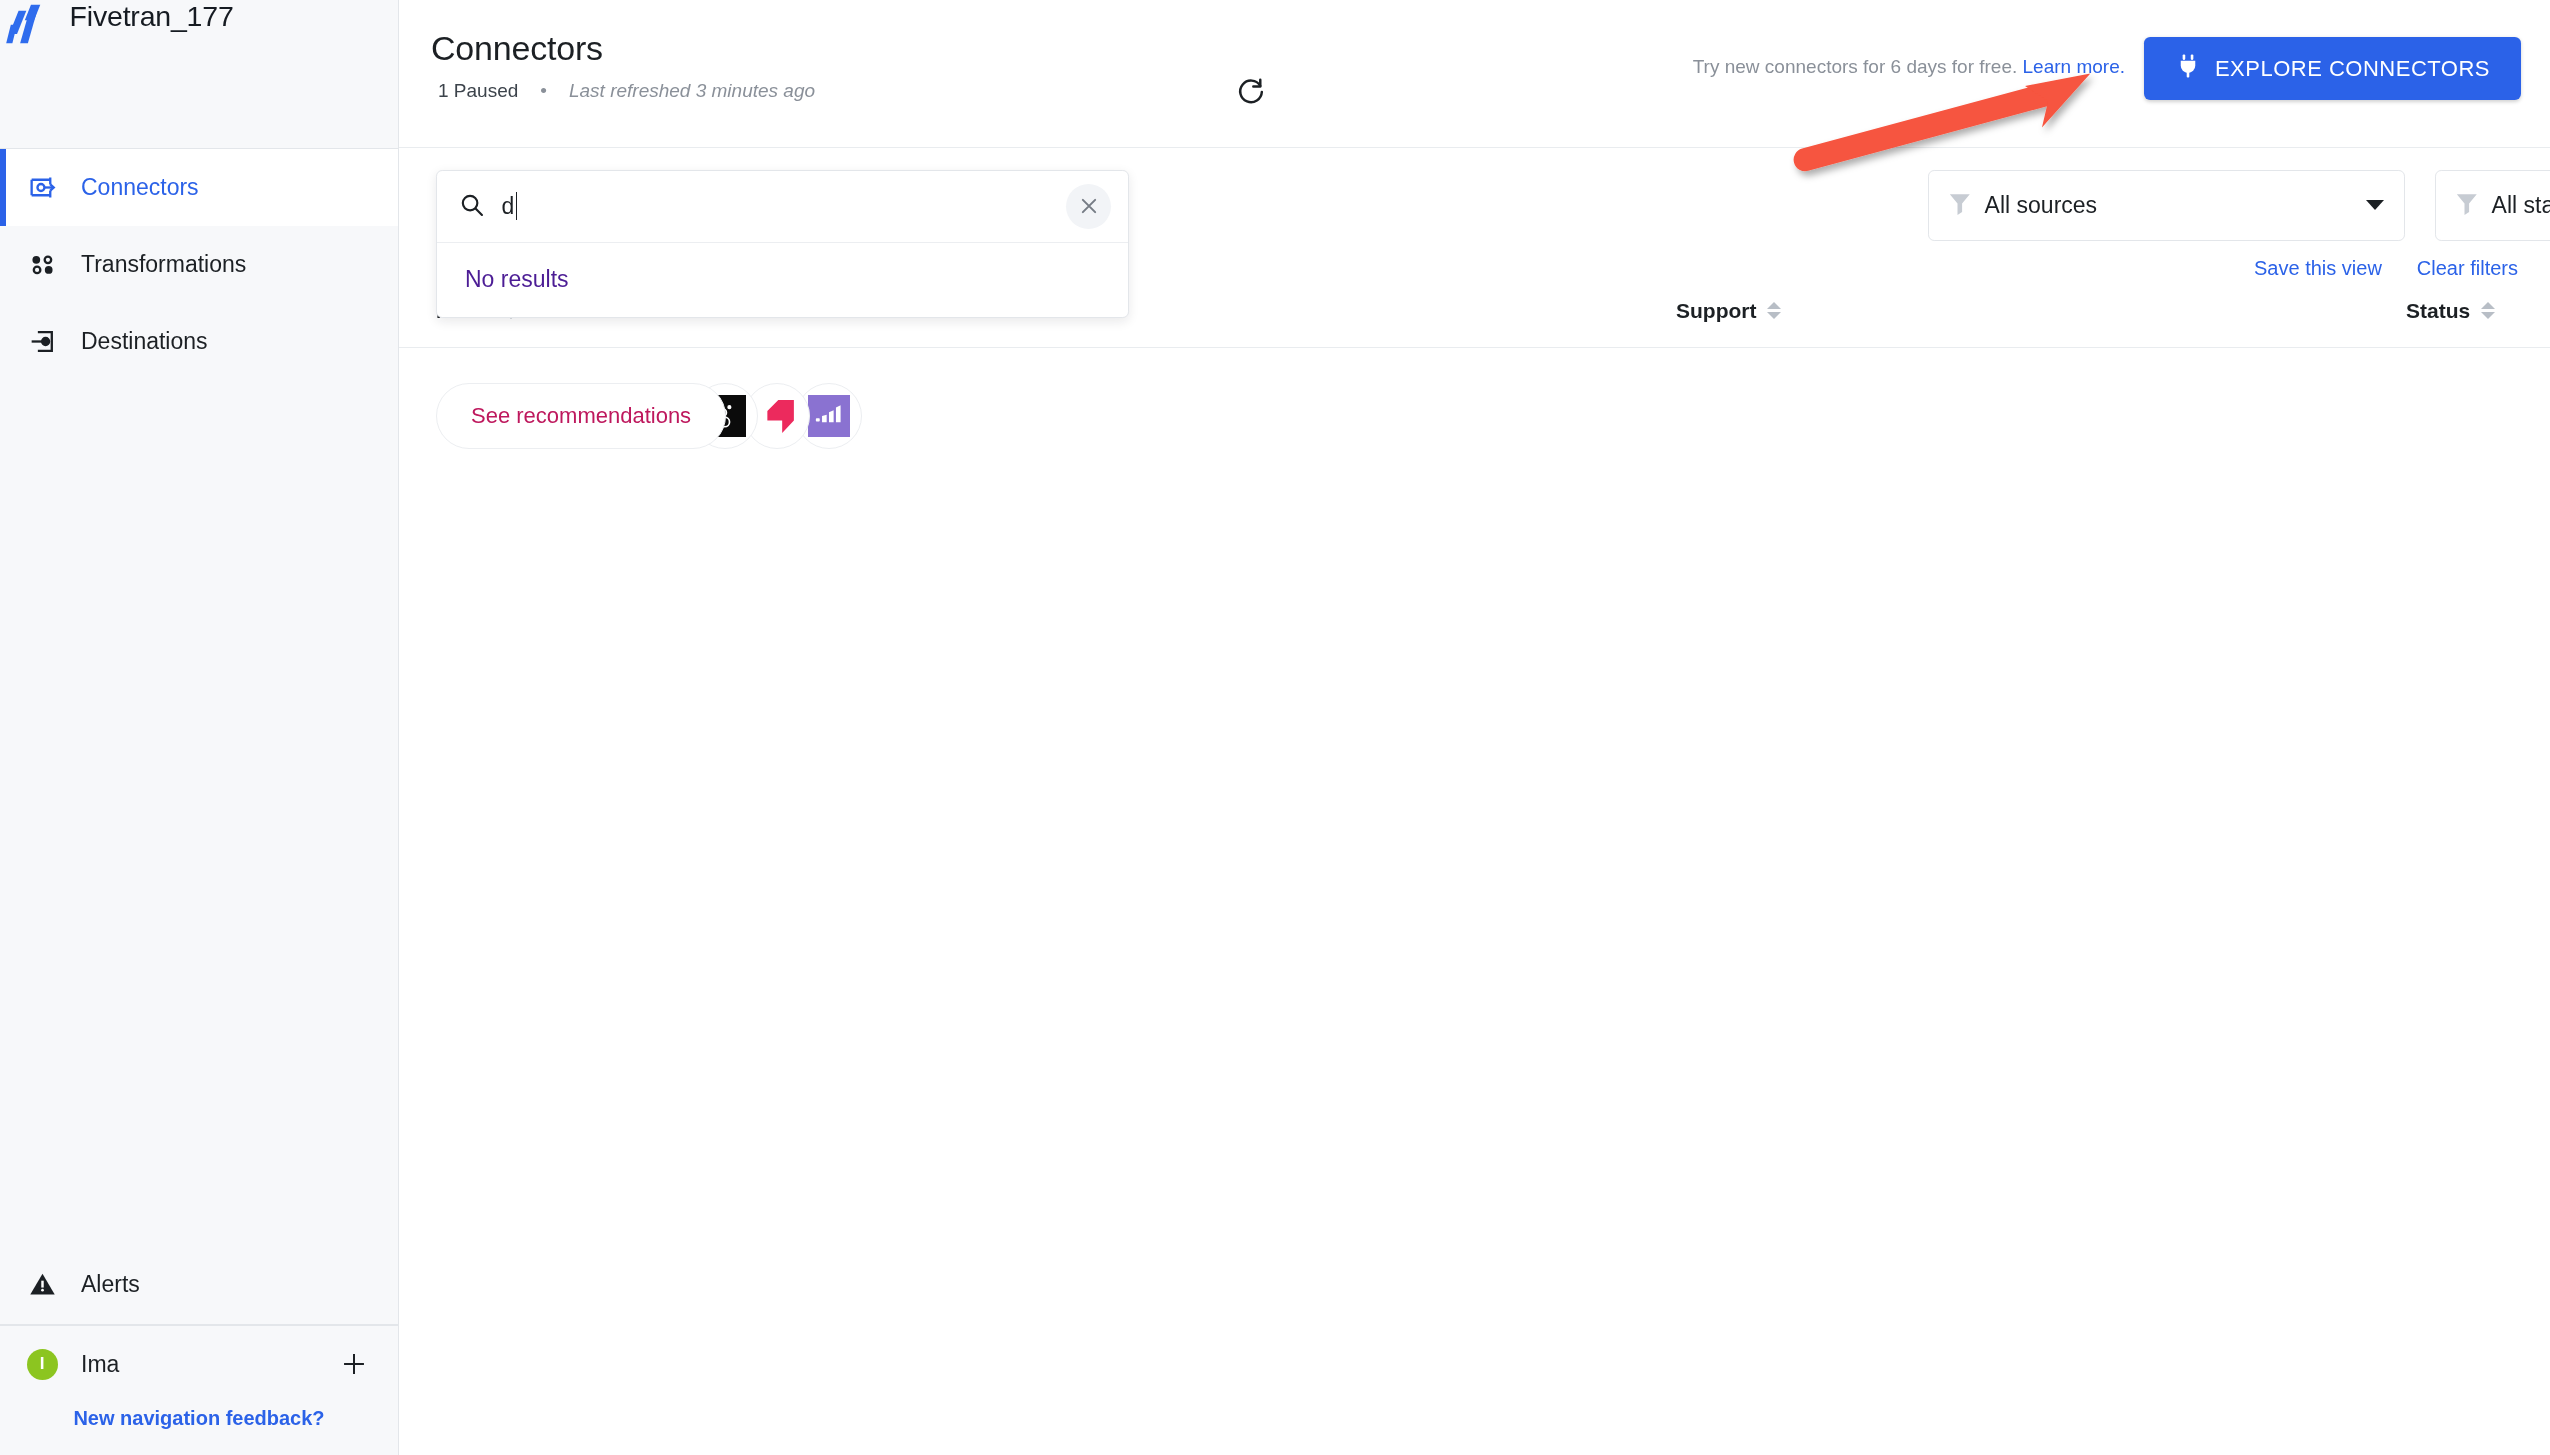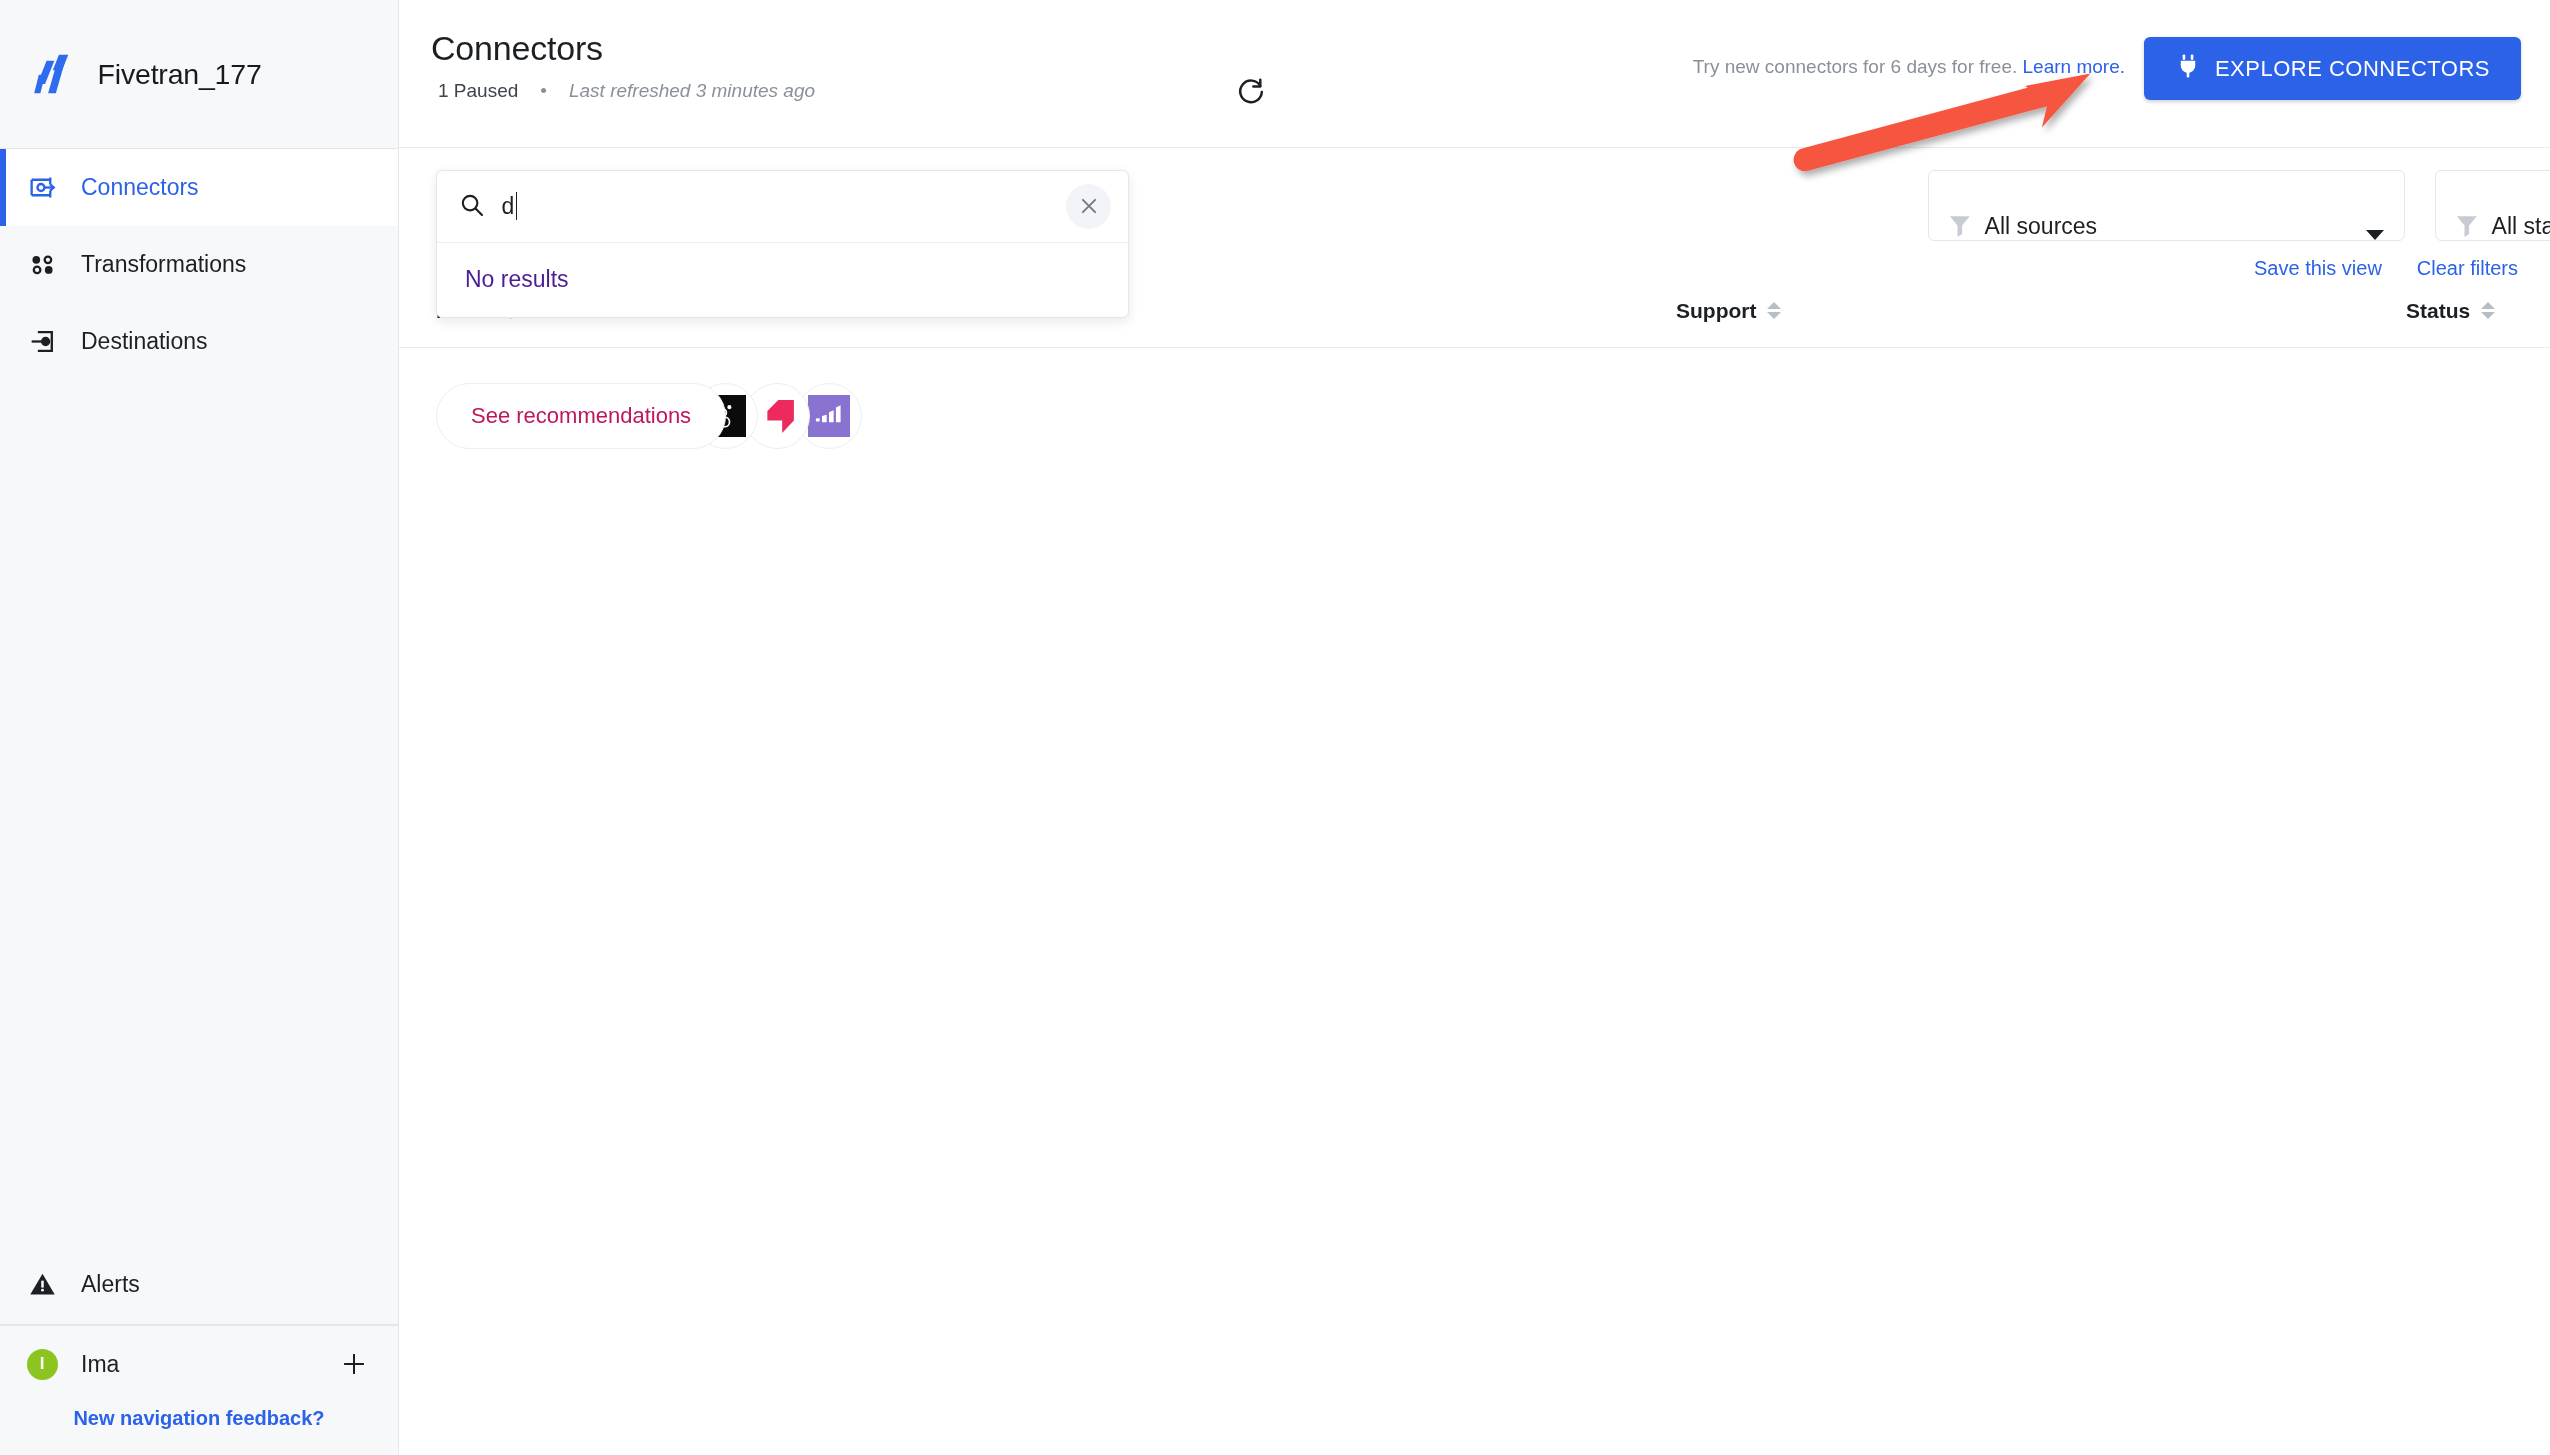--- a/index.html
+++ b/index.html
@@ -13,22 +13,22 @@
 
   
   #sidebar {
     width: 399px; height: 1455px;
     background: #f7f8fa;
     border-right: 1.5px solid #e3e6ea;
     display: flex; flex-direction: column;
     position: relative; flex: 0 0 399px;
   }
   .brand {
-    height: 148px; display: flex; align-items: center;
-    padding-left: 28px; gap: 21.6px;
+    height: 148px; display: flex; align-items: flex-start;
+    gap: 21.6px;
   }
   .brand-logo { width: 48px; height: 48px; position: relative; }
   .brand-title {
     font-size: 28.5px; color: #161b22; letter-spacing: -0.2px;
   }
   .sidebar-divider-top { height: 0.8px; background: #e3e6ea; }
 
   .nav-item {
     height: 77px; display: flex; align-items: center;
     padding-left: 26px; gap: 23px; position: relative;
@@ -133,21 +133,21 @@
   .search-dropdown {
     border-top: 1.5px solid #eceef1;
     height: 75px; display: flex; align-items: center;
     padding-left: 28px;
     font-size: 23px; color: #4c1d95;
   }
 
   .select-box {
     position: absolute; top: 21.6px; height: 71px;
     border: 1.5px solid #e3e6ea; border-radius: 6.2px;
-    background: #fff; display: flex; align-items: flex-end;
+    background: #fff; display: flex; align-items: center;
     padding: 0 20px 0 20px; cursor: pointer;
   }
   .select-box .sel-label { font-size: 23px; color: #1c2024; margin-left: 14px; flex:1 1 auto;}
   .sel-caret { width: 0; height: 0; border-left: 9.2px solid transparent;
     border-right: 9.2px solid transparent; border-top: 10px solid #1c2024; }
   #sources-select { left: 1529px; width: 477px; }
   #statuses-select { left: 2036px; width: 477px; }
 
   .filter-links {
     position: absolute; right: 32px; top: 109px;

